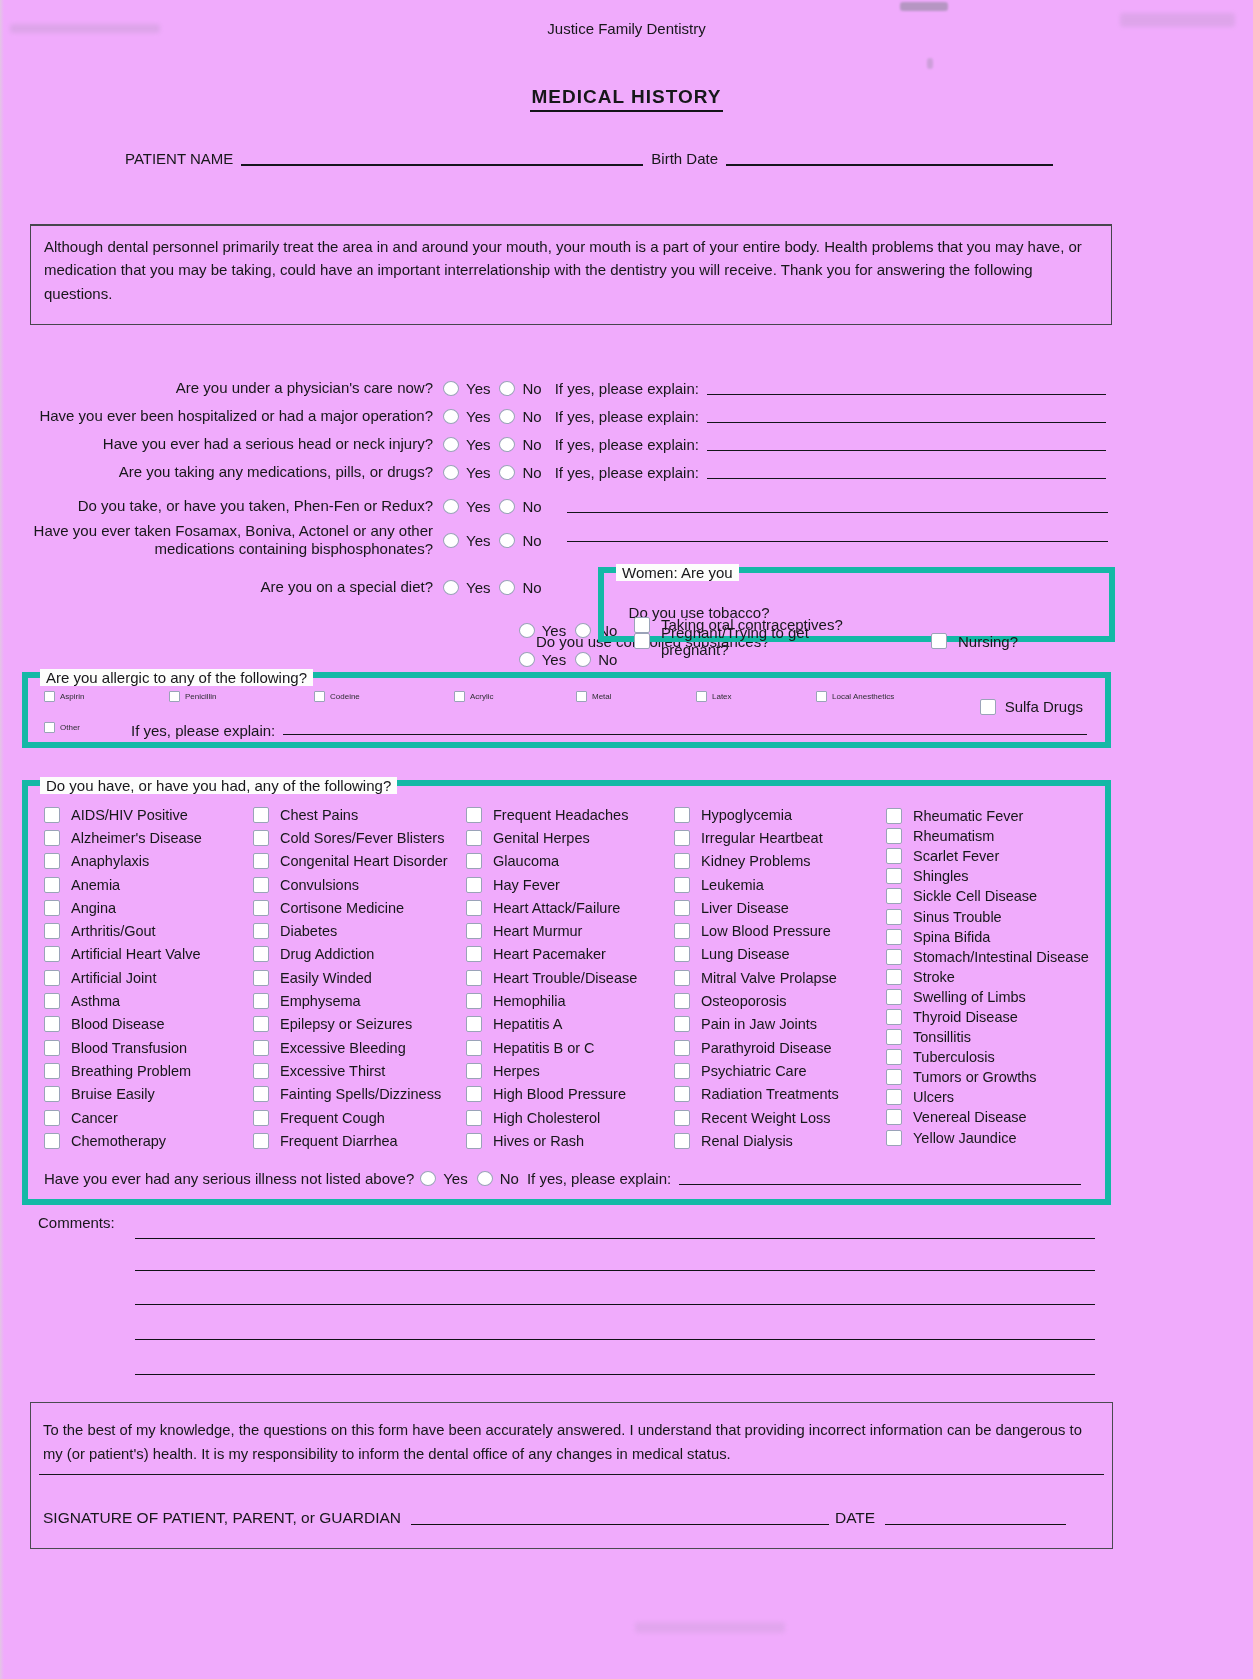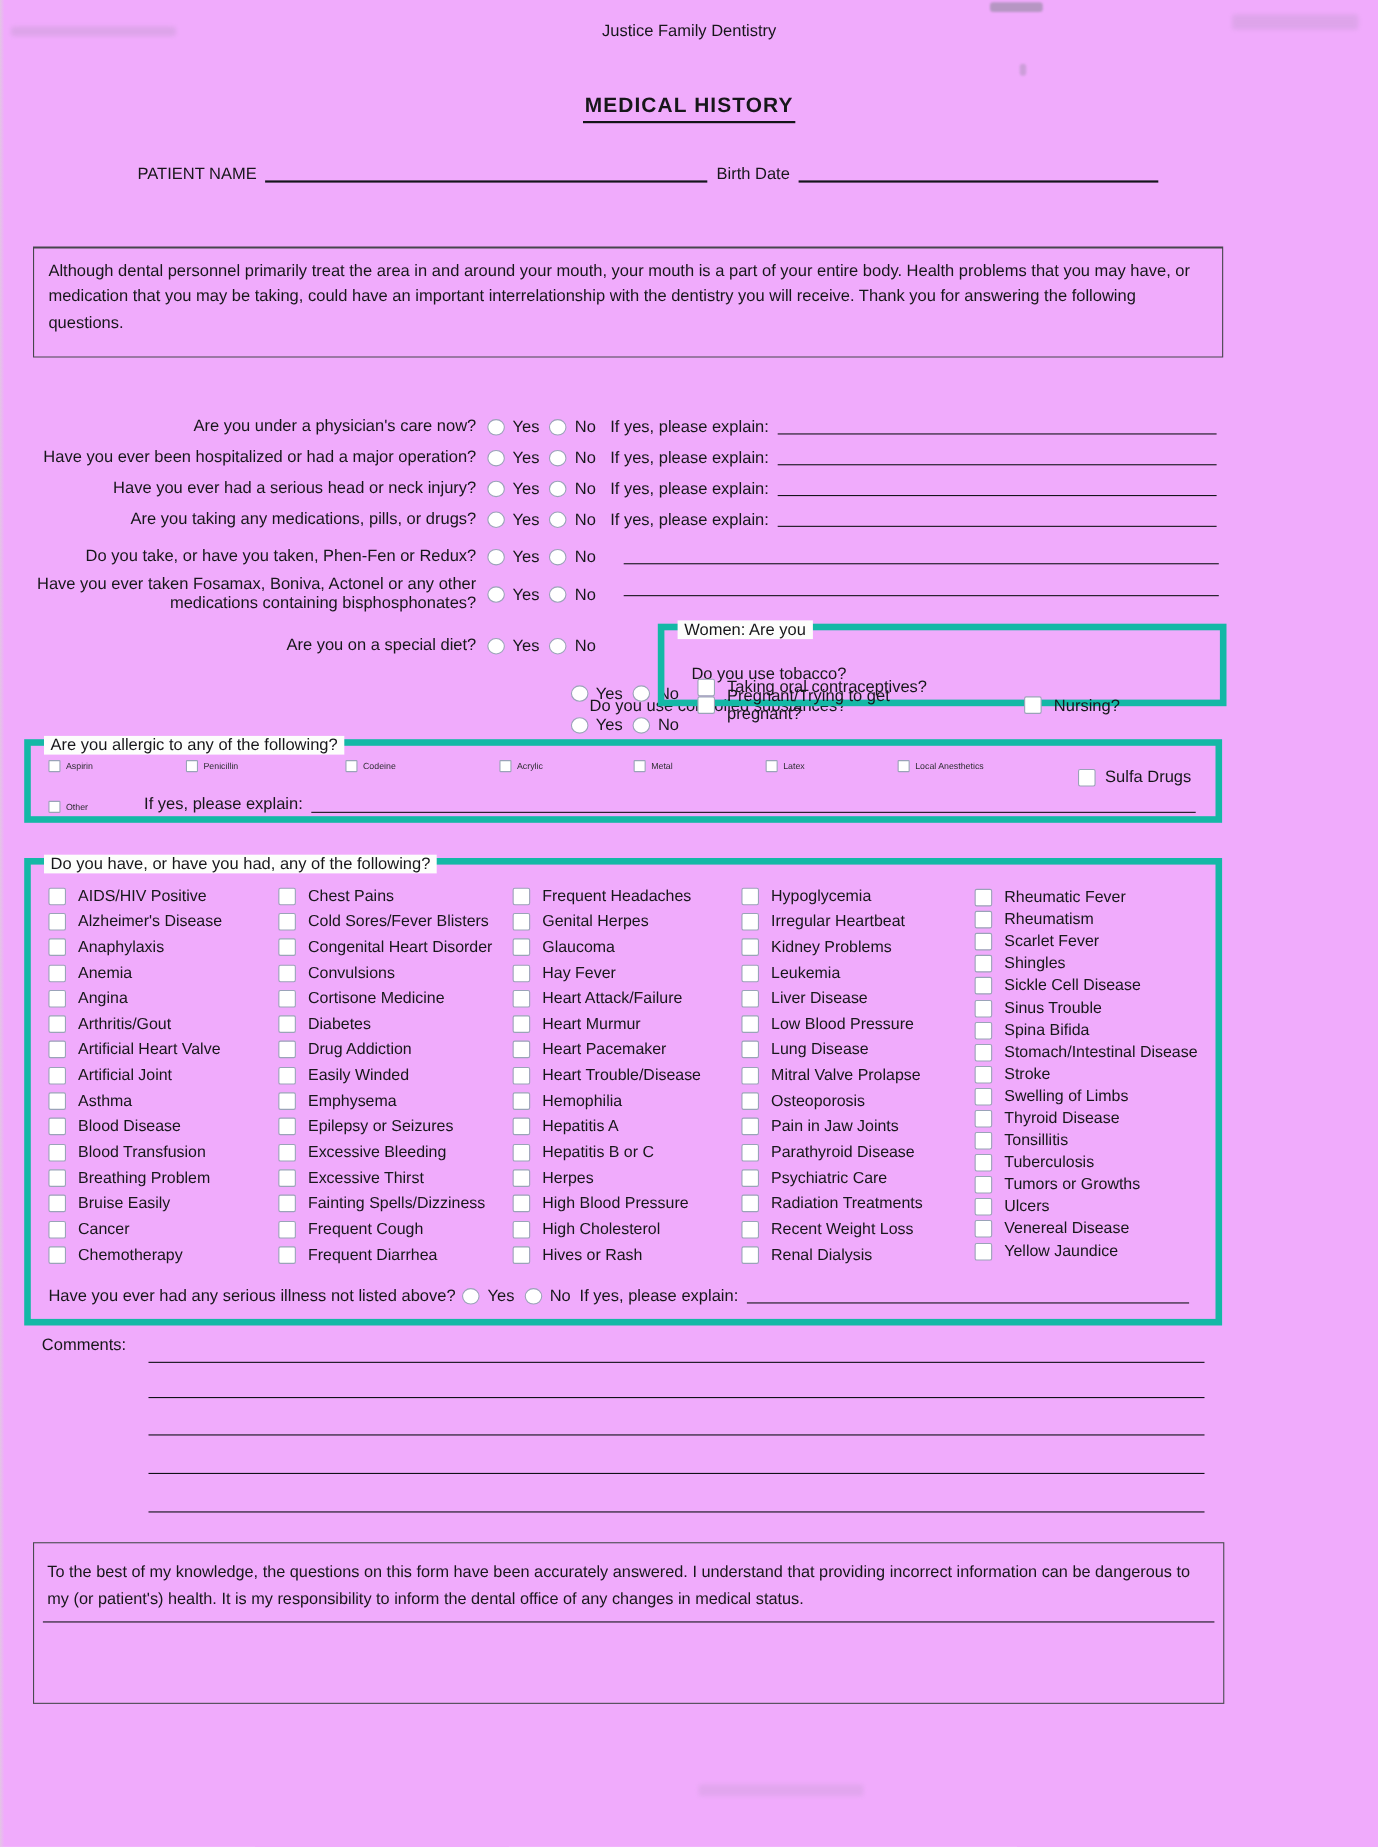--- a/index.html
+++ b/index.html
@@ -67,21 +67,21 @@
   .al-row .al-item:nth-child(3){ width:140px; }
   .al-row .al-item:nth-child(4){ width:122px; }
   .al-row .al-item:nth-child(5){ width:120px; }
   .al-row .al-item:nth-child(6){ width:120px; }
   .cb-sm { width:11px; height:11px; border:1.2px solid #9aa3b8; border-radius:1px;
     background:#fff; flex:none; }
   .al-label { font-size:8px; margin-left:5px; color:#2e2e33; white-space:nowrap; }
   .sulfa { position:absolute; right:22px; top:20px; display:flex; align-items:center; font-size:15px; }
   .sulfa .cb-label { margin-left:9px; }
   .al-other-row { position:absolute; left:16px; right:18px; top:44px;
-    display:flex; align-items:flex-end; font-size:15px; }
+    display:flex; align-items:flex-start; font-size:15px; }
   .al-other { width:87px; }
   .al-other-row .ifyes { margin-left:0; }
 
   .cond-box { left:22px; top:780px; width:1089px; height:425px; }
   .cond-col { position:absolute; top:17px; }
   .col-0 { left:16px;  width:202px; }
   .col-1 { left:225px; width:208px; }
   .col-2 { left:438px; width:204px; }
   .col-3 { left:646px; width:208px; }
   .col-4 { left:858px; width:226px; top:20px; }
@@ -644,14 +644,20 @@
   <div class="comments-label">Comments:</div>
   <div class="c-line" style="top:1238px;"></div>
   <div class="c-line" style="top:1270px;"></div>
   <div class="c-line" style="top:1304px;"></div>
   <div class="c-line" style="top:1339px;"></div>
   <div class="c-line" style="top:1374px;"></div>
 
   <div class="cert-box">
     <div class="cert-text">To the best of my knowledge, the questions on this form have been accurately answered.  I understand that providing incorrect information can be dangerous to my (or patient's) health.  It is my responsibility to inform the dental office of any changes in medical status.</div>
     <div class="cert-hr"></div>
+    <div class="sig-row">
+      <span class="lbl">SIGNATURE OF PATIENT, PARENT, or GUARDIAN</span>
+      <div class="sig-line"></div>
+      <span class="lbl">DATE</span>
+      <div class="date-line"></div>
+    </div>
   </div>
 </div>
 
 </body></html>

